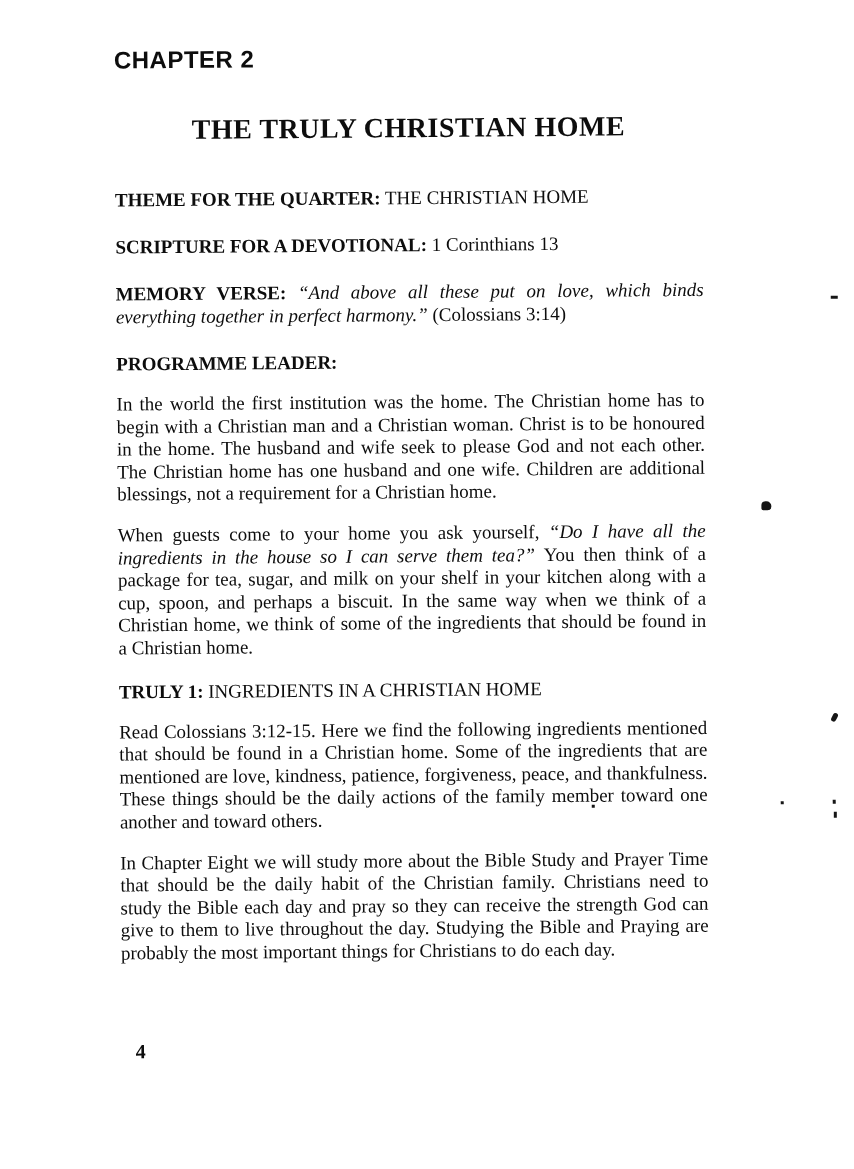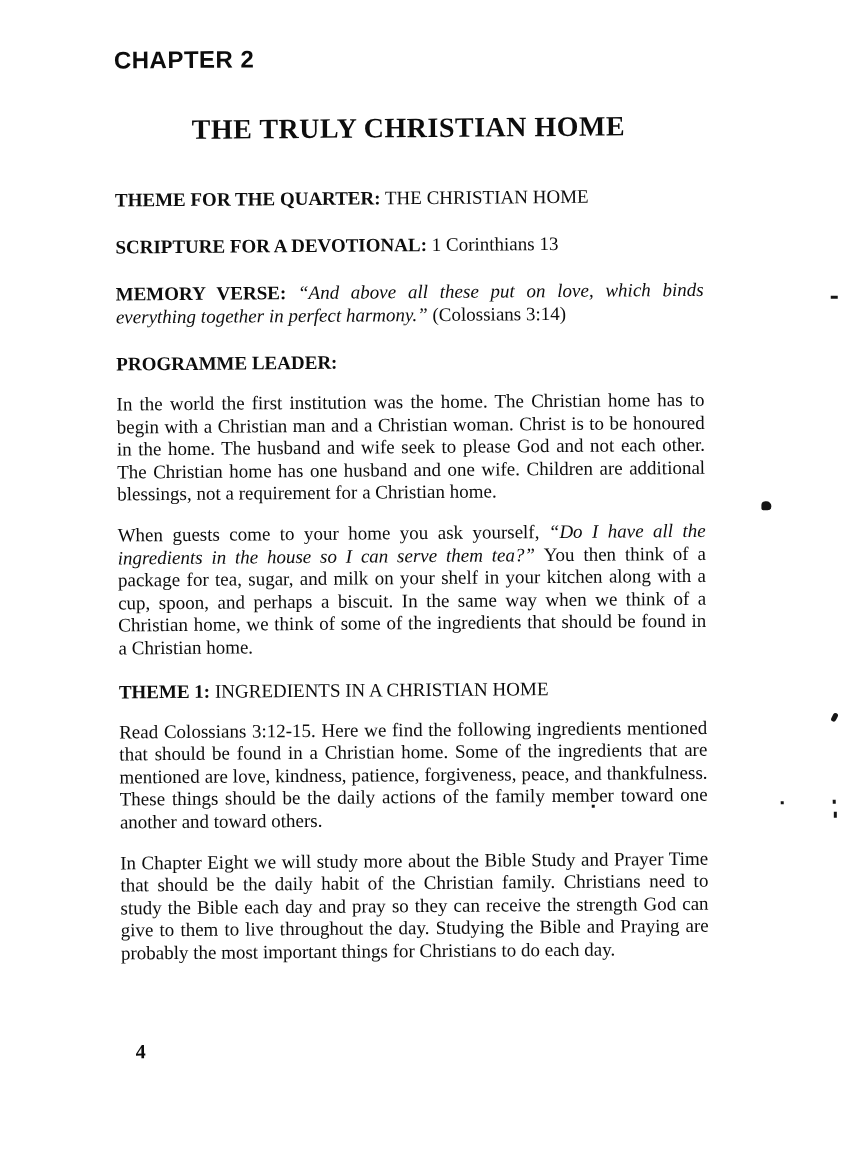--- a/index.html
+++ b/index.html
@@ -114,21 +114,21 @@
 
     <div class="meta-line">
       <span class="label-bold">PROGRAMME LEADER:</span>
     </div>
 
     <p class="body-para">In the world the first institution was the home. The Christian home has to begin with a Christian man and a Christian woman. Christ is to be honoured in the home. The husband and wife seek to please God and not each other. The Christian home has one husband and one wife. Children are additional blessings, not a requirement for a Christian home.</p>
 
     <p class="body-para"><span>When guests come to your home you ask yourself, </span><span class="quote-italic">“Do I have all the ingredients in the house so I can serve them tea?” </span><span>You then think of a package for tea, sugar, and milk on your shelf in your kitchen along with a cup, spoon, and perhaps a biscuit. In the same way when we think of a Christian home, we think of some of the ingredients that should be found in a Christian home.</span></p>
 
     <div class="section-heading">
-      <span class="label-bold">THEME 1:</span><span> INGREDIENTS IN A CHRISTIAN HOME</span>
+      <span class="label-bold">TRULY 1:</span><span> INGREDIENTS IN A CHRISTIAN HOME</span>
     </div>
 
     <p class="body-para">Read Colossians 3:12-15. Here we find the following ingredients mentioned that should be found in a Christian home. Some of the ingredients that are mentioned are love, kindness, patience, forgiveness, peace, and thankfulness. These things should be the daily actions of the family member toward one another and toward others.</p>
 
     <p class="body-para">In Chapter Eight we will study more about the Bible Study and Prayer Time that should be the daily habit of the Christian family. Christians need to study the Bible each day and pray so they can receive the strength God can give to them to live throughout the day. Studying the Bible and Praying are probably the most important things for Christians to do each day.</p>
 
   </div>
 
   <div class="page-number">4</div>
 

